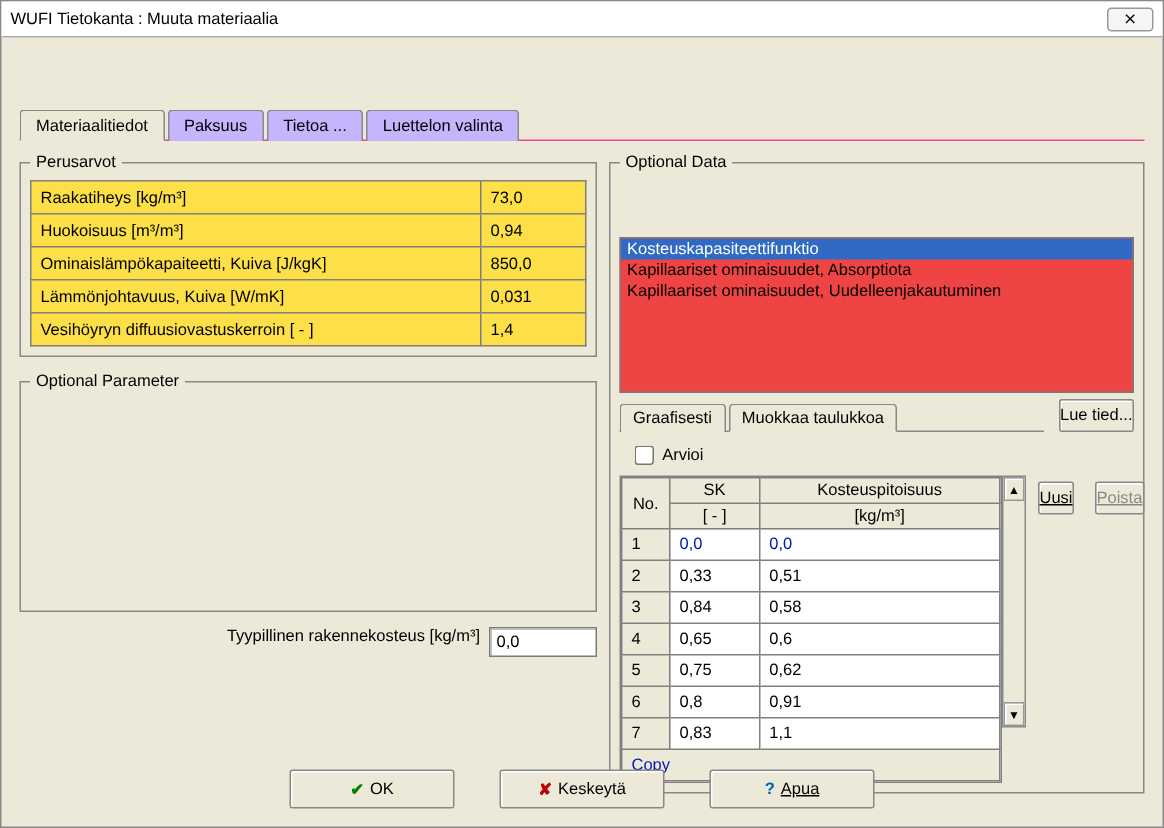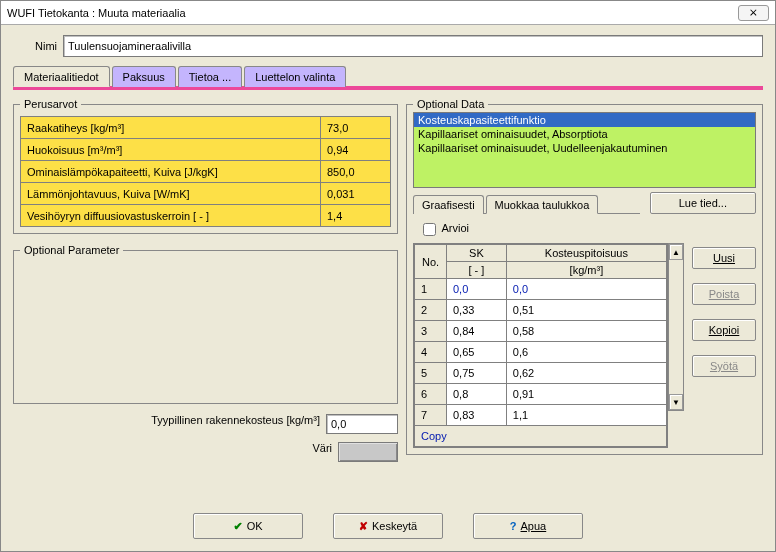--- a/index.html
+++ b/index.html
@@ -5,59 +5,59 @@
 * { box-sizing: border-box; font-family: Tahoma, sans-serif; font-size: 11px; }
 body { margin: 0; background: #fff; }
 .window { width: 776px; height: 552px; border: 1px solid #888; background: #ece9d8; position: relative; }
 .titlebar { height: 24px; background: #fff; border-bottom: 1px solid #aaa; display: flex; align-items: center; padding: 0 6px; justify-content: space-between; }
 .titlebar-text { font-size: 11px; }
 .close-btn { border: 1px solid #999; border-radius: 3px; padding: 0 10px; height: 16px; display: flex; align-items: center; background: #f5f5f5; cursor: default; }
 .content { padding: 10px 12px; }
 .nimi-row { display: flex; align-items: center; margin-bottom: 8px; }
 .nimi-label { width: 50px; text-align: right; padding-right: 6px; }
 .nimi-input { flex: 1; height: 22px; border: 1px solid #7a7a7a; background: #fff; padding: 2px 4px; box-shadow: inset 1px 1px 0 #c0c0c0; }
-.tabs { display: flex; border-bottom: 4px solid #ec4899; margin-bottom: 8px; }
+.tabs { display: flex; border-bottom: 1px solid #ec4899; margin-bottom: 8px; margin-top: 37px; }
 .tab { padding: 4px 10px 3px; border: 1px solid #888; border-bottom: none; background: #c4b5fd; margin-right: 2px; border-radius: 3px 3px 0 0; cursor: default; position: relative; top: 1px; }
 .tab.active { background: #ece9d8; border-bottom: 1px solid #ece9d8; }
 .main-row { display: flex; gap: 8px; }
 .left-col { flex: 0 0 385px; }
 .right-col { flex: 1; }
 fieldset { border: 1px solid #888; padding: 6px; margin: 0 0 10px 0; }
 legend { padding: 0 4px; }
 .basic-table { width: 100%; border-collapse: collapse; background: #fde047; }
 .basic-table td { border: 1px solid #808080; padding: 3px 6px; height: 22px; }
 .basic-table td:last-child { width: 70px; }
 .opt-fieldset { height: 160px; }
 .form-row { display: flex; margin-bottom: 8px; justify-content: flex-end; }
 .form-row label { margin-right: 6px; }
 .form-row input[type=text] { width: 72px; height: 20px; border: 1px solid #7a7a7a; background: #fff; padding: 2px 4px; box-shadow: inset 1px 1px 0 #c0c0c0; }
 .color-box { width: 60px; height: 20px; border: 1px solid #7a7a7a; background: #c8c8c8; display: inline-block; box-shadow: inset 1px 1px 0 #e0e0e0, inset -1px -1px 0 #888; }
 .optdata-fieldset { padding: 2px 6px 6px 6px; }
-.listbox { border: 1px solid #7a7a7a; background: #bef264; height: 76px; overflow: hidden; }
+.listbox { border: 1px solid #7a7a7a; background: #ef4444; height: 104px; overflow: hidden; margin-top: 42px; }
 .listbox-item { padding: 1px 4px; white-space: nowrap; }
 .listbox-item.selected { background: #316ac5; color: #fff; }
 .subtabs-row { display: flex; align-items: flex-end; margin-top: 4px; }
 .subtabs { display: flex; border-bottom: 1px solid #888; flex: 1; }
 .subtab { padding: 3px 8px 2px; border: 1px solid #888; border-bottom: none; background: #ece9d8; margin-right: 2px; border-radius: 3px 3px 0 0; cursor: default; position: relative; top: 1px; }
 .subtab.active { background: #ece9d8; border-bottom: 1px solid #ece9d8; }
-.btn { height: 22px; padding: 0 28px; border: 1px solid #888; background: #ece9d8; border-radius: 2px; cursor: default; display: inline-flex; align-items: center; gap: 4px; box-shadow: inset 1px 1px 0 #fff; }
+.btn { height: 22px; padding: 0 0; border: 1px solid #888; background: #ece9d8; border-radius: 2px; cursor: default; display: inline-flex; align-items: center; gap: 4px; box-shadow: inset 1px 1px 0 #fff; }
 .btn-wide { width: 64px; justify-content: center; }
 .arvioi-row { margin: 6px 0 4px 6px; }
 .arvioi-row input { vertical-align: middle; }
 .table-area { display: flex; gap: 8px; }
 .data-grid { flex: 1; border: 1px solid #808080; background: #fff; }
 .data-grid table { width: 100%; border-collapse: collapse; }
 .data-grid th { border: 1px solid #808080; background: #ece9d8; font-weight: normal; padding: 2px 4px; text-align: center; }
 .data-grid td { border: 1px solid #808080; padding: 2px 6px; height: 21px; }
 .data-grid td:first-child { width: 32px; text-align: left; background: #ece9d8; }
 .copy-row td { color: #0018b0; }
 .first-data-row td.val { color: #0018b0; }
 .scrollbar { width: 16px; height: 168px; border: 1px solid #888; background: #ece9d8; display: flex; flex-direction: column; justify-content: space-between; }
 .scroll-btn { height: 16px; background: #ece9d8; border: 1px solid #999; display: flex; align-items: center; justify-content: center; font-size: 8px; box-shadow: inset 1px 1px 0 #fff; }
-.side-btns { display: flex; flex-direction: column; gap: 14px; width: 64px; padding-top: 4px; }
+.side-btns { display: flex; flex-direction: row; gap: 14px; width: 64px; padding-top: 4px; }
 .side-btns .btn { justify-content: center; }
 .side-btns .btn.disabled { color: #888; }
 .bottom-bar { position: absolute; bottom: 12px; left: 0; right: 0; display: flex; justify-content: center; gap: 30px; }
 .bottom-bar .btn { width: 110px; height: 26px; justify-content: center; }
 .ok-mark { color: #008000; font-weight: bold; }
 .x-mark { color: #c00000; font-weight: bold; }
 .q-mark { color: #0060c0; font-weight: bold; }
 .u { text-decoration: underline; }
 .grid-scroll-wrap { display: flex; }
 </style>
@@ -65,24 +65,20 @@
 <body>
 
 <div class="window">
   <div class="titlebar">
     <span class="titlebar-text">WUFI Tietokanta : Muuta materiaalia</span>
     <span class="close-btn">
         <span>⨯</span>
       </span>
   </div>
   <div class="content">
-    <div class="nimi-row">
-      <span class="nimi-label">Nimi</span>
-      <input class="nimi-input" type="text" value="Tuulensuojamineraalivilla" style="">
-    </div>
     <div class="tabs">
       <div class="tab active">Materiaalitiedot</div>
       <div class="tab">Paksuus</div>
       <div class="tab">Tietoa ...</div>
       <div class="tab">Luettelon valinta</div>
     </div>
 
     <div class="main-row">
       <div class="left-col">
         <fieldset>
@@ -111,24 +107,20 @@
                 </tr>
           </tbody>
             </table>
         </fieldset>
         <fieldset class="opt-fieldset">
           <legend>Optional Parameter</legend>
         </fieldset>
         <div class="form-row">
           <label>Tyypillinen rakennekosteus [kg/m³]</label>
           <input type="text" value="0,0" style="">
-        </div>
-        <div class="form-row">
-          <label>Väri</label>
-          <span class="color-box"></span>
         </div>
       </div>
 
       <div class="right-col">
         <fieldset class="optdata-fieldset">
           <legend>Optional Data</legend>
           <div class="listbox">
             <div class="listbox-item selected">Kosteuskapasiteettifunktio</div>
             <div class="listbox-item">Kapillaariset ominaisuudet, Absorptiota</div>
             <div class="listbox-item">Kapillaariset ominaisuudet, Uudelleenjakautuminen</div>

